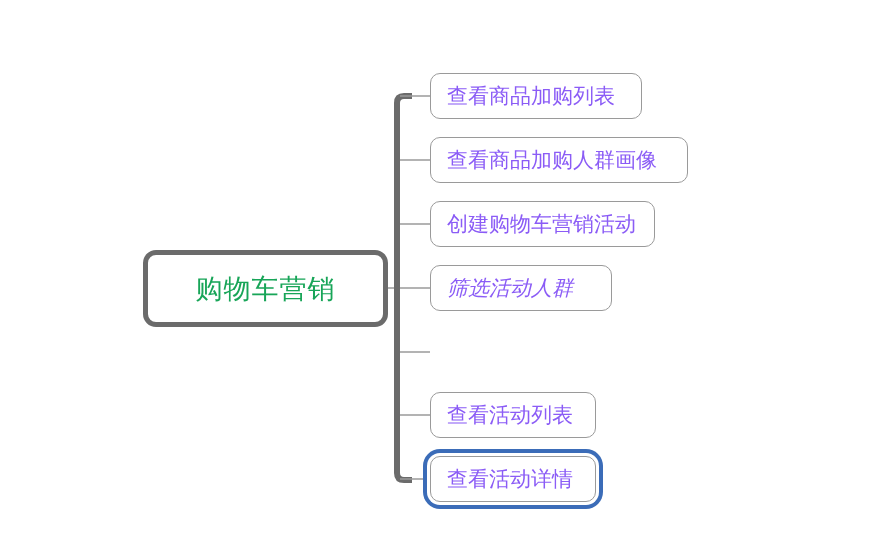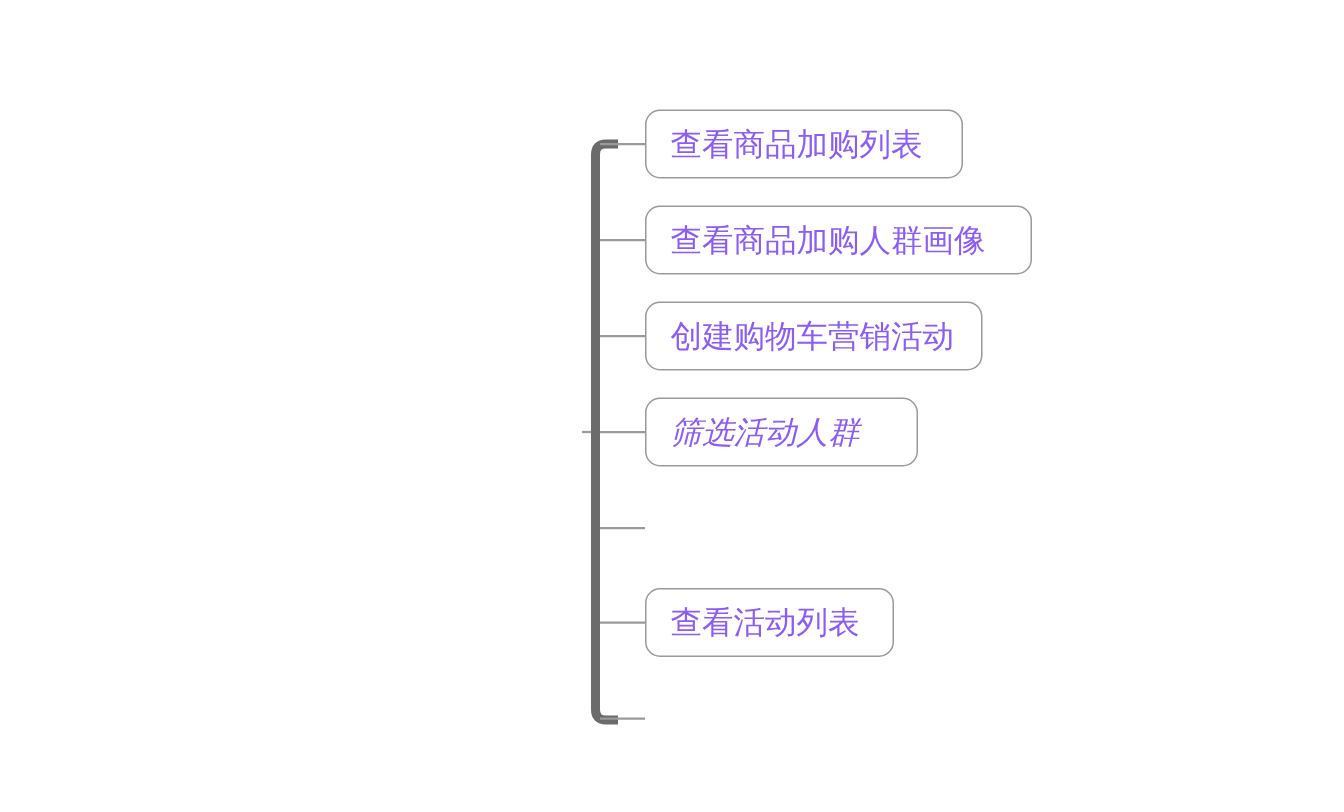--- a/index.html
+++ b/index.html
@@ -90,30 +90,36 @@
 
     <path d="M 400 96  L 430 96" stroke="#9a9a9a" stroke-width="1.5" fill="none"></path>
     <path d="M 400 160 L 430 160" stroke="#9a9a9a" stroke-width="1.5" fill="none"></path>
     <path d="M 400 224 L 430 224" stroke="#9a9a9a" stroke-width="1.5" fill="none"></path>
     <path d="M 400 288 L 430 288" stroke="#9a9a9a" stroke-width="1.5" fill="none"></path>
     <path d="M 400 352 L 430 352" stroke="#9a9a9a" stroke-width="1.5" fill="none"></path>
     <path d="M 400 415 L 430 415" stroke="#9a9a9a" stroke-width="1.5" fill="none"></path>
     <path d="M 400 479 L 430 479" stroke="#9a9a9a" stroke-width="1.5" fill="none"></path>
   </svg>
 
+  <div class="root-node">
+    <span class="root-label">购物车营销</span>
+  </div>
 
   <div class="child-node" style="top: 73px; width: 212px;">
     <span class="child-label">查看商品加购列表</span>
   </div>
   <div class="child-node" style="top: 137px; width: 258px; text-align: center;">
     <span class="child-label">查看商品加购人群画像</span>
   </div>
   <div class="child-node" style="top: 201px; width: 225px;">
     <span class="child-label">创建购物车营销活动</span>
   </div>
   <div class="child-node" style="top: 265px; width: 182px; font-style: italic;">
     <span class="child-label">筛选活动人群</span>
   </div>
   <div class="child-node" style="top: 392px; width: 166px;">
     <span class="child-label">查看活动列表</span>
   </div>
+  <div class="child-node selected" style="top: 456px; width: 166px;">
+    <span class="child-label">查看活动详情</span>
+  </div>
 
 </div>
 
 </body></html>

